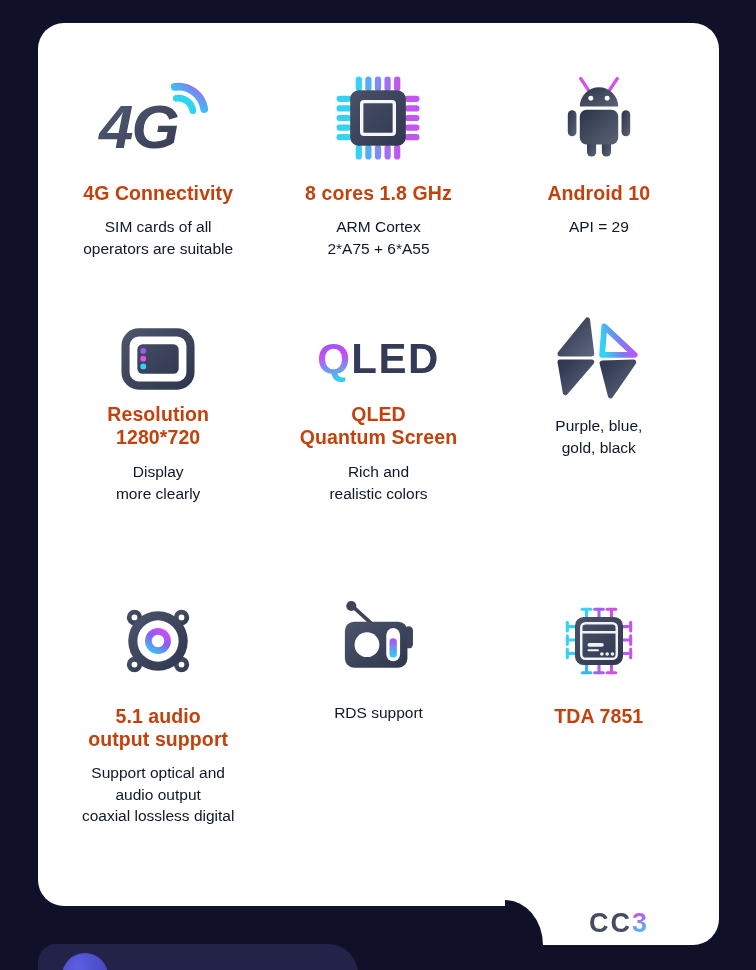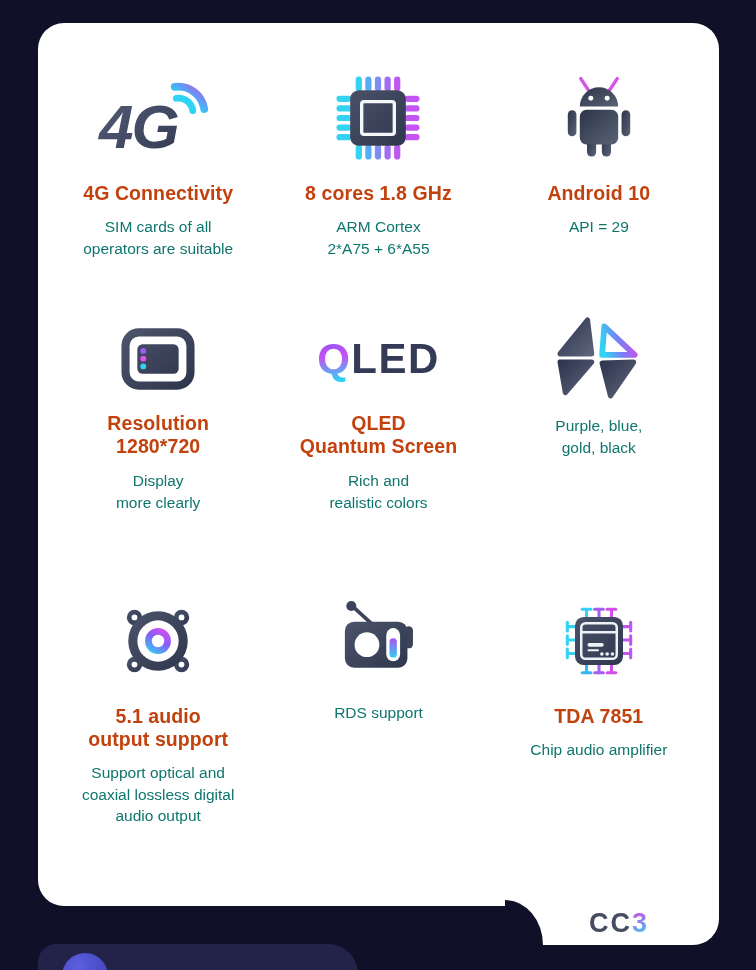--- a/index.html
+++ b/index.html
@@ -14,22 +14,22 @@
     padding:45px 10px 0 10px;
   }
 
   .cell { display:flex; flex-direction:column; align-items:center; text-align:center; }
   .iconbox { display:flex; align-items:center; justify-content:center; }
   .r1 .iconbox { height:100px; }
   .r2 .iconbox { height:88px; }
   .r3 .iconbox { height:100px; }
 
   .title { margin-top:14px; font-size:19.5px; font-weight:700; color:#c2410c; line-height:23px; letter-spacing:0.1px; }
-  .r2 .title { margin-top:9px; }
-  .sub { margin-top:11px; font-size:15.5px; color:#0f766e; line-height:21.5px; }
+  .r2 .title { margin-top:0; }
+  .sub { margin-top:11px; font-size:15.5px; color:#0f172a; line-height:21.5px; }
   .r2 .sub { margin-top:12px; }
 
   .qled-logo { font-size:42px; font-weight:800; letter-spacing:1.5px; color:#333b57; }
   .qled-logo .q {
     background:linear-gradient(175deg,#7e57f5 5%,#c84ff0 45%,#2fd2f2 95%);
     -webkit-background-clip:text; background-clip:text; color:transparent;
   }
 
   
   .tab {
@@ -261,22 +261,22 @@
           <circle cx="50" cy="50" r="13.5" fill="url(#spg7)"></circle>
           <circle cx="50" cy="50" r="6.5" fill="#ffffff"></circle>
         </svg>
       </div>
       <div class="title">
         <div>5.1 audio</div>
         <div>output support</div>
       </div>
       <div class="sub">
         <div>Support optical and</div>
+        <div>audio output</div>
         <div>coaxial lossless digital</div>
-        <div>audio output</div>
       </div>
     </div>
 
     <div class="cell r3">
       <div class="iconbox">
         <svg width="92" height="92" viewBox="0 0 100 100">
           <defs>
             <linearGradient id="sl8" x1="0" y1="0" x2="1" y2="1">
               <stop offset="0" stop-color="#4c546b"></stop>
                 <stop offset="1" stop-color="#2f374e"></stop>
@@ -351,23 +351,20 @@
           <rect x="38" y="52" width="17" height="4" rx="2" fill="#eef1f6"></rect>
           <rect x="38" y="58.5" width="12" height="2.2" rx="1.1" fill="#eef1f6"></rect>
           <circle cx="53" cy="63.5" r="1.9" fill="#eef1f6"></circle>
           <circle cx="58.5" cy="63.5" r="1.9" fill="#eef1f6"></circle>
           <circle cx="64" cy="63.5" r="1.9" fill="#eef1f6"></circle>
         </svg>
       </div>
       <div class="title">
         <div>TDA 7851</div>
       </div>
-      <div class="sub">
-        <div>Chip audio amplifier</div>
-      </div>
     </div>
 
   </div>
 
   <div class="tab">
     <div class="cc3">
       <span>CC</span><span class="three">3</span>
     </div>
   </div>
   <div class="tab-curve"></div>

